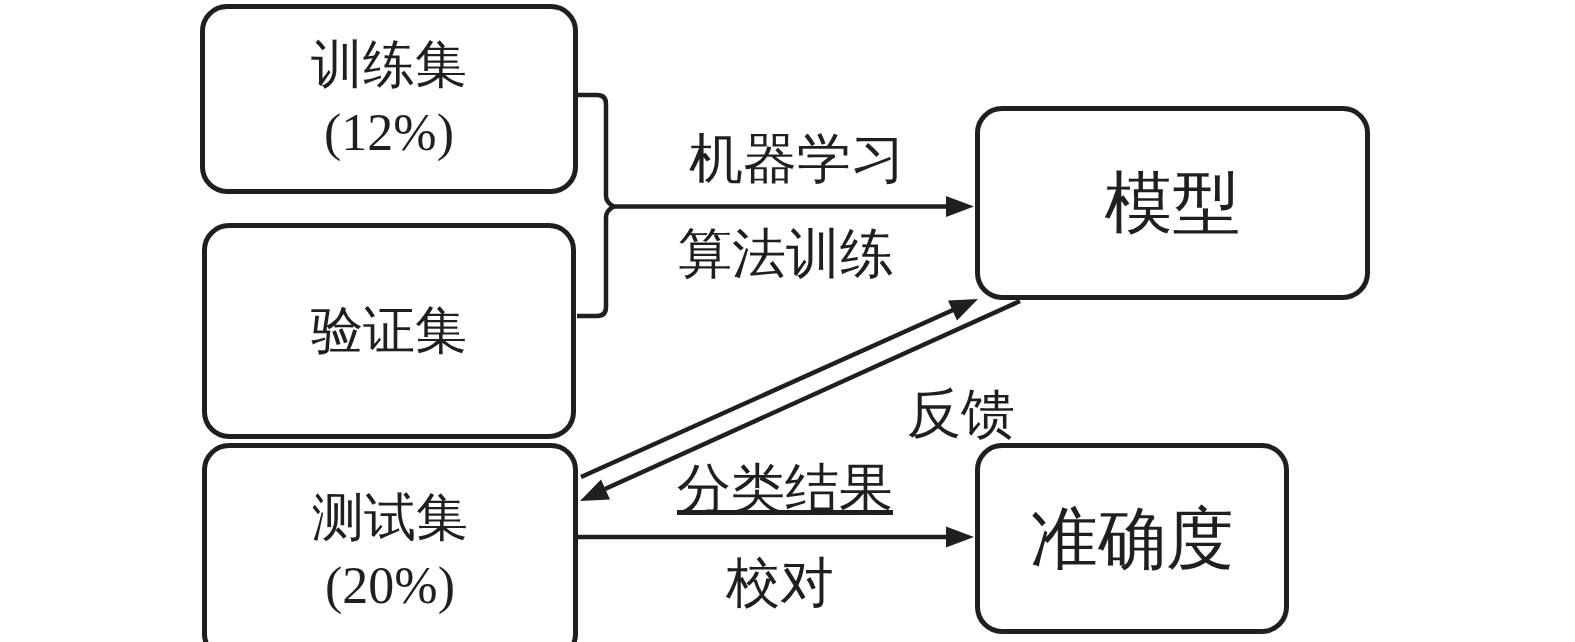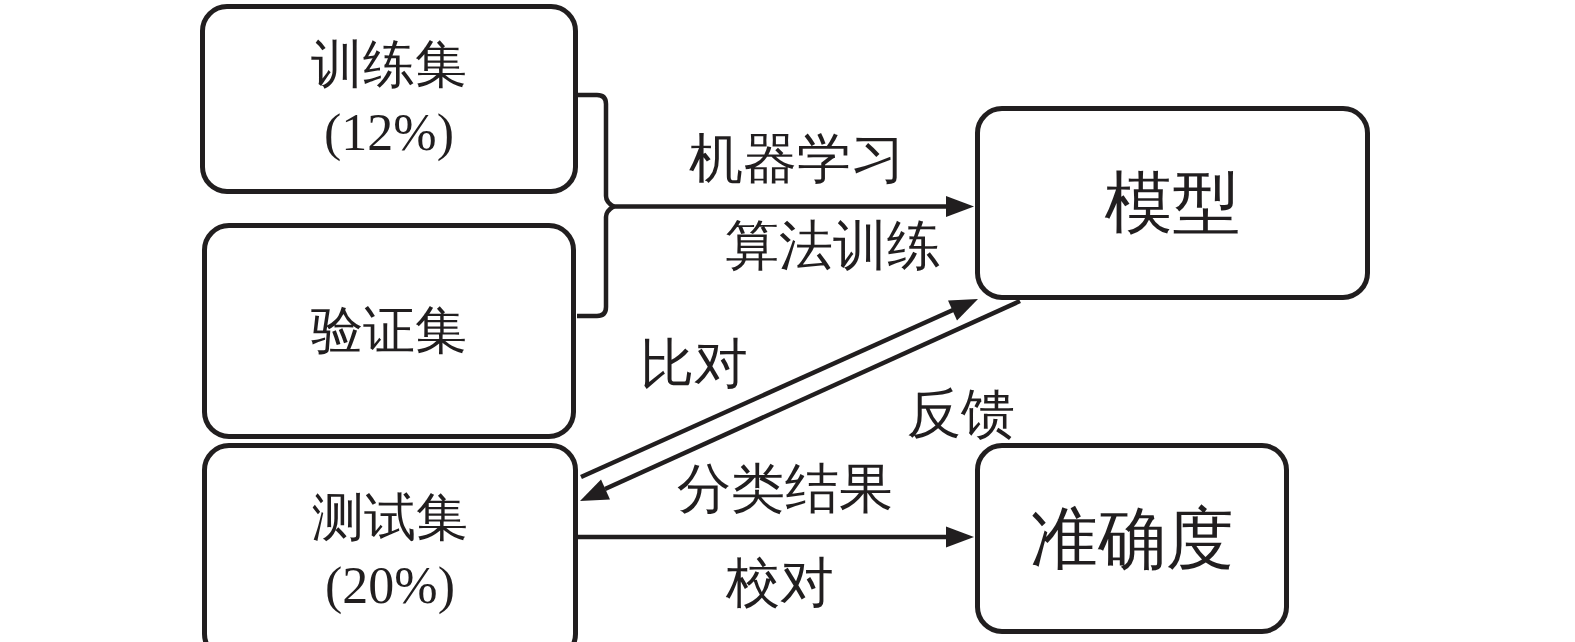--- a/index.html
+++ b/index.html
@@ -109,23 +109,22 @@
   <div class="node" style="left:975px; top:106px; width:395px; height:194px;">
     <div class="single">模型</div>
   </div>
 
   <div class="node" style="left:975px; top:443px; width:314px; height:191px;">
     <div class="single">准确度</div>
   </div>
 
   <div class="edge-label" style="left:781px; top:159px;margin-left:16px;">机器学习</div>
 
-  <div class="edge-label" style="left:786px; top:246px;margin-left:47px;">算法训练</div>
+  <div class="edge-label" style="left:786px; top:254px;">算法训练</div>
 
-  <div class="edge-label" style="left:694px; top:364px;">比对</div>
 
   <div class="edge-label" style="left:961px; top:407px;margin-top:7px;">反馈</div>
 
-  <div class="edge-label" style="left:785px; top:489px;">分类结果</div>
+  <div class="edge-label" style="left:785px; top:489px;text-decoration:underline;">分类结果</div>
 
   <div class="edge-label" style="left:780px; top:583px;">校对</div>
 
 </div>
 
 </body></html>

